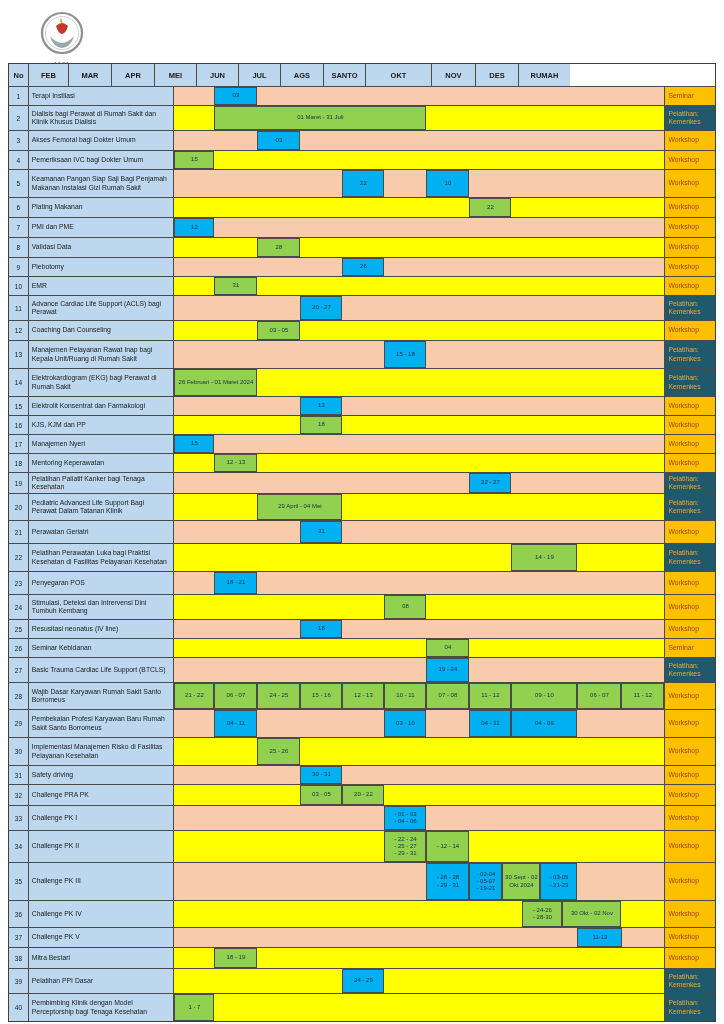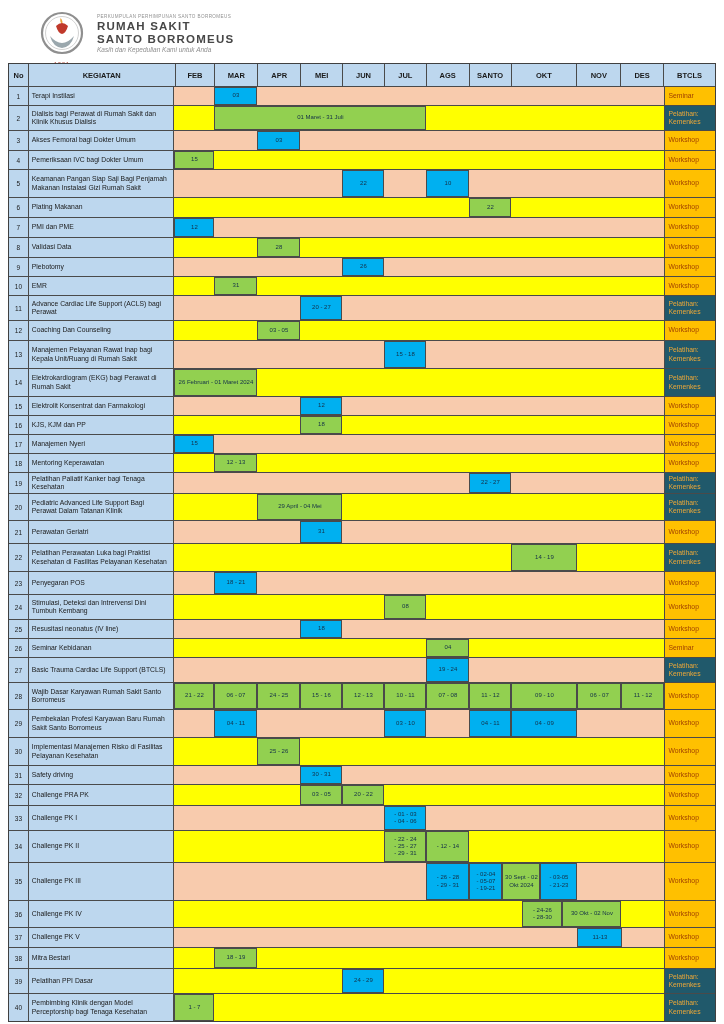--- a/index.html
+++ b/index.html
@@ -44,44 +44,37 @@
       <svg width="52" height="50" viewBox="0 0 52 50">
         <circle cx="26" cy="23" r="20" fill="#ffffff" stroke="#8f8f8f" stroke-width="2.2"></circle>
         <circle cx="26" cy="23" r="16.5" fill="none" stroke="#c6c6c6" stroke-width="0.8"></circle>
         <path d="M24.5 8 Q27.5 11 26 14.5 Q23.5 11.5 24.5 8 Z" fill="#e8a33d"></path>
         <path d="M20 16 Q26 10 32 16 Q30 23 26 24 Q22 23 20 16 Z" fill="#c0392b"></path>
         <path d="M14 26 Q20 33 26 33 Q32 33 38 26 Q35 37 26 38 Q17 37 14 26 Z" fill="#9aa7ad"></path>
         <path d="M17 27 Q26 34 35 27" stroke="#ffffff" stroke-width="1" fill="none"></path>
       </svg>
       <div class="logo-year">1921</div>
     </div>
-    <div class="org-text">
-      <div class="org-small">PERKUMPULAN PERHIMPUNAN SANTO BORROMEUS</div>
-      <div class="org-name">RUMAH SAKIT</div>
-      <div class="org-name">SANTO BORROMEUS</div>
-      <div class="org-tagline">Kasih dan Kepedulian Kami untuk Anda</div>
-    </div>
   </div>
 
   <div class="tbl">
       <div class="tr head">
         <div class="th" style="width: 20px;">No</div>
-        <div class="th" style="width: 147px;">KEGIATAN</div>
         <div class="th" style="width: 40px;">FEB</div>
         <div class="th" style="width: 43px;">MAR</div>
         <div class="th" style="width: 43px;">APR</div>
         <div class="th" style="width: 42px;">MEI</div>
         <div class="th" style="width: 42px;">JUN</div>
         <div class="th" style="width: 42px;">JUL</div>
         <div class="th" style="width: 43px;">AGS</div>
         <div class="th" style="width: 42px;">SANTO</div>
         <div class="th" style="width: 66px;">OKT</div>
         <div class="th" style="width: 44px;">NOV</div>
         <div class="th" style="width: 43px;">DES</div>
-        <div class="th" style="width: 51px;">BTCLS</div>
+        <div class="th" style="width: 51px;">RUMAH</div>
       </div>
       <div class="tr" style="height: 19px;">
         <div class="td no" style="width: 20px;">1</div>
         <div class="td keg" style="width: 147px;">Terapi Instilasi</div>
         <div class="gantt">
           <div class="gc" style="width: 40px; background: rgb(248, 203, 173);"></div>
           <div class="gc bordered" style="width: 43px; background: rgb(0, 176, 240);">03</div>
           <div class="gc" style="width: 407px; background: rgb(248, 203, 173);"></div>
         </div>
         <div class="td jenis orange" style="width: 51px;">Seminar</div>

